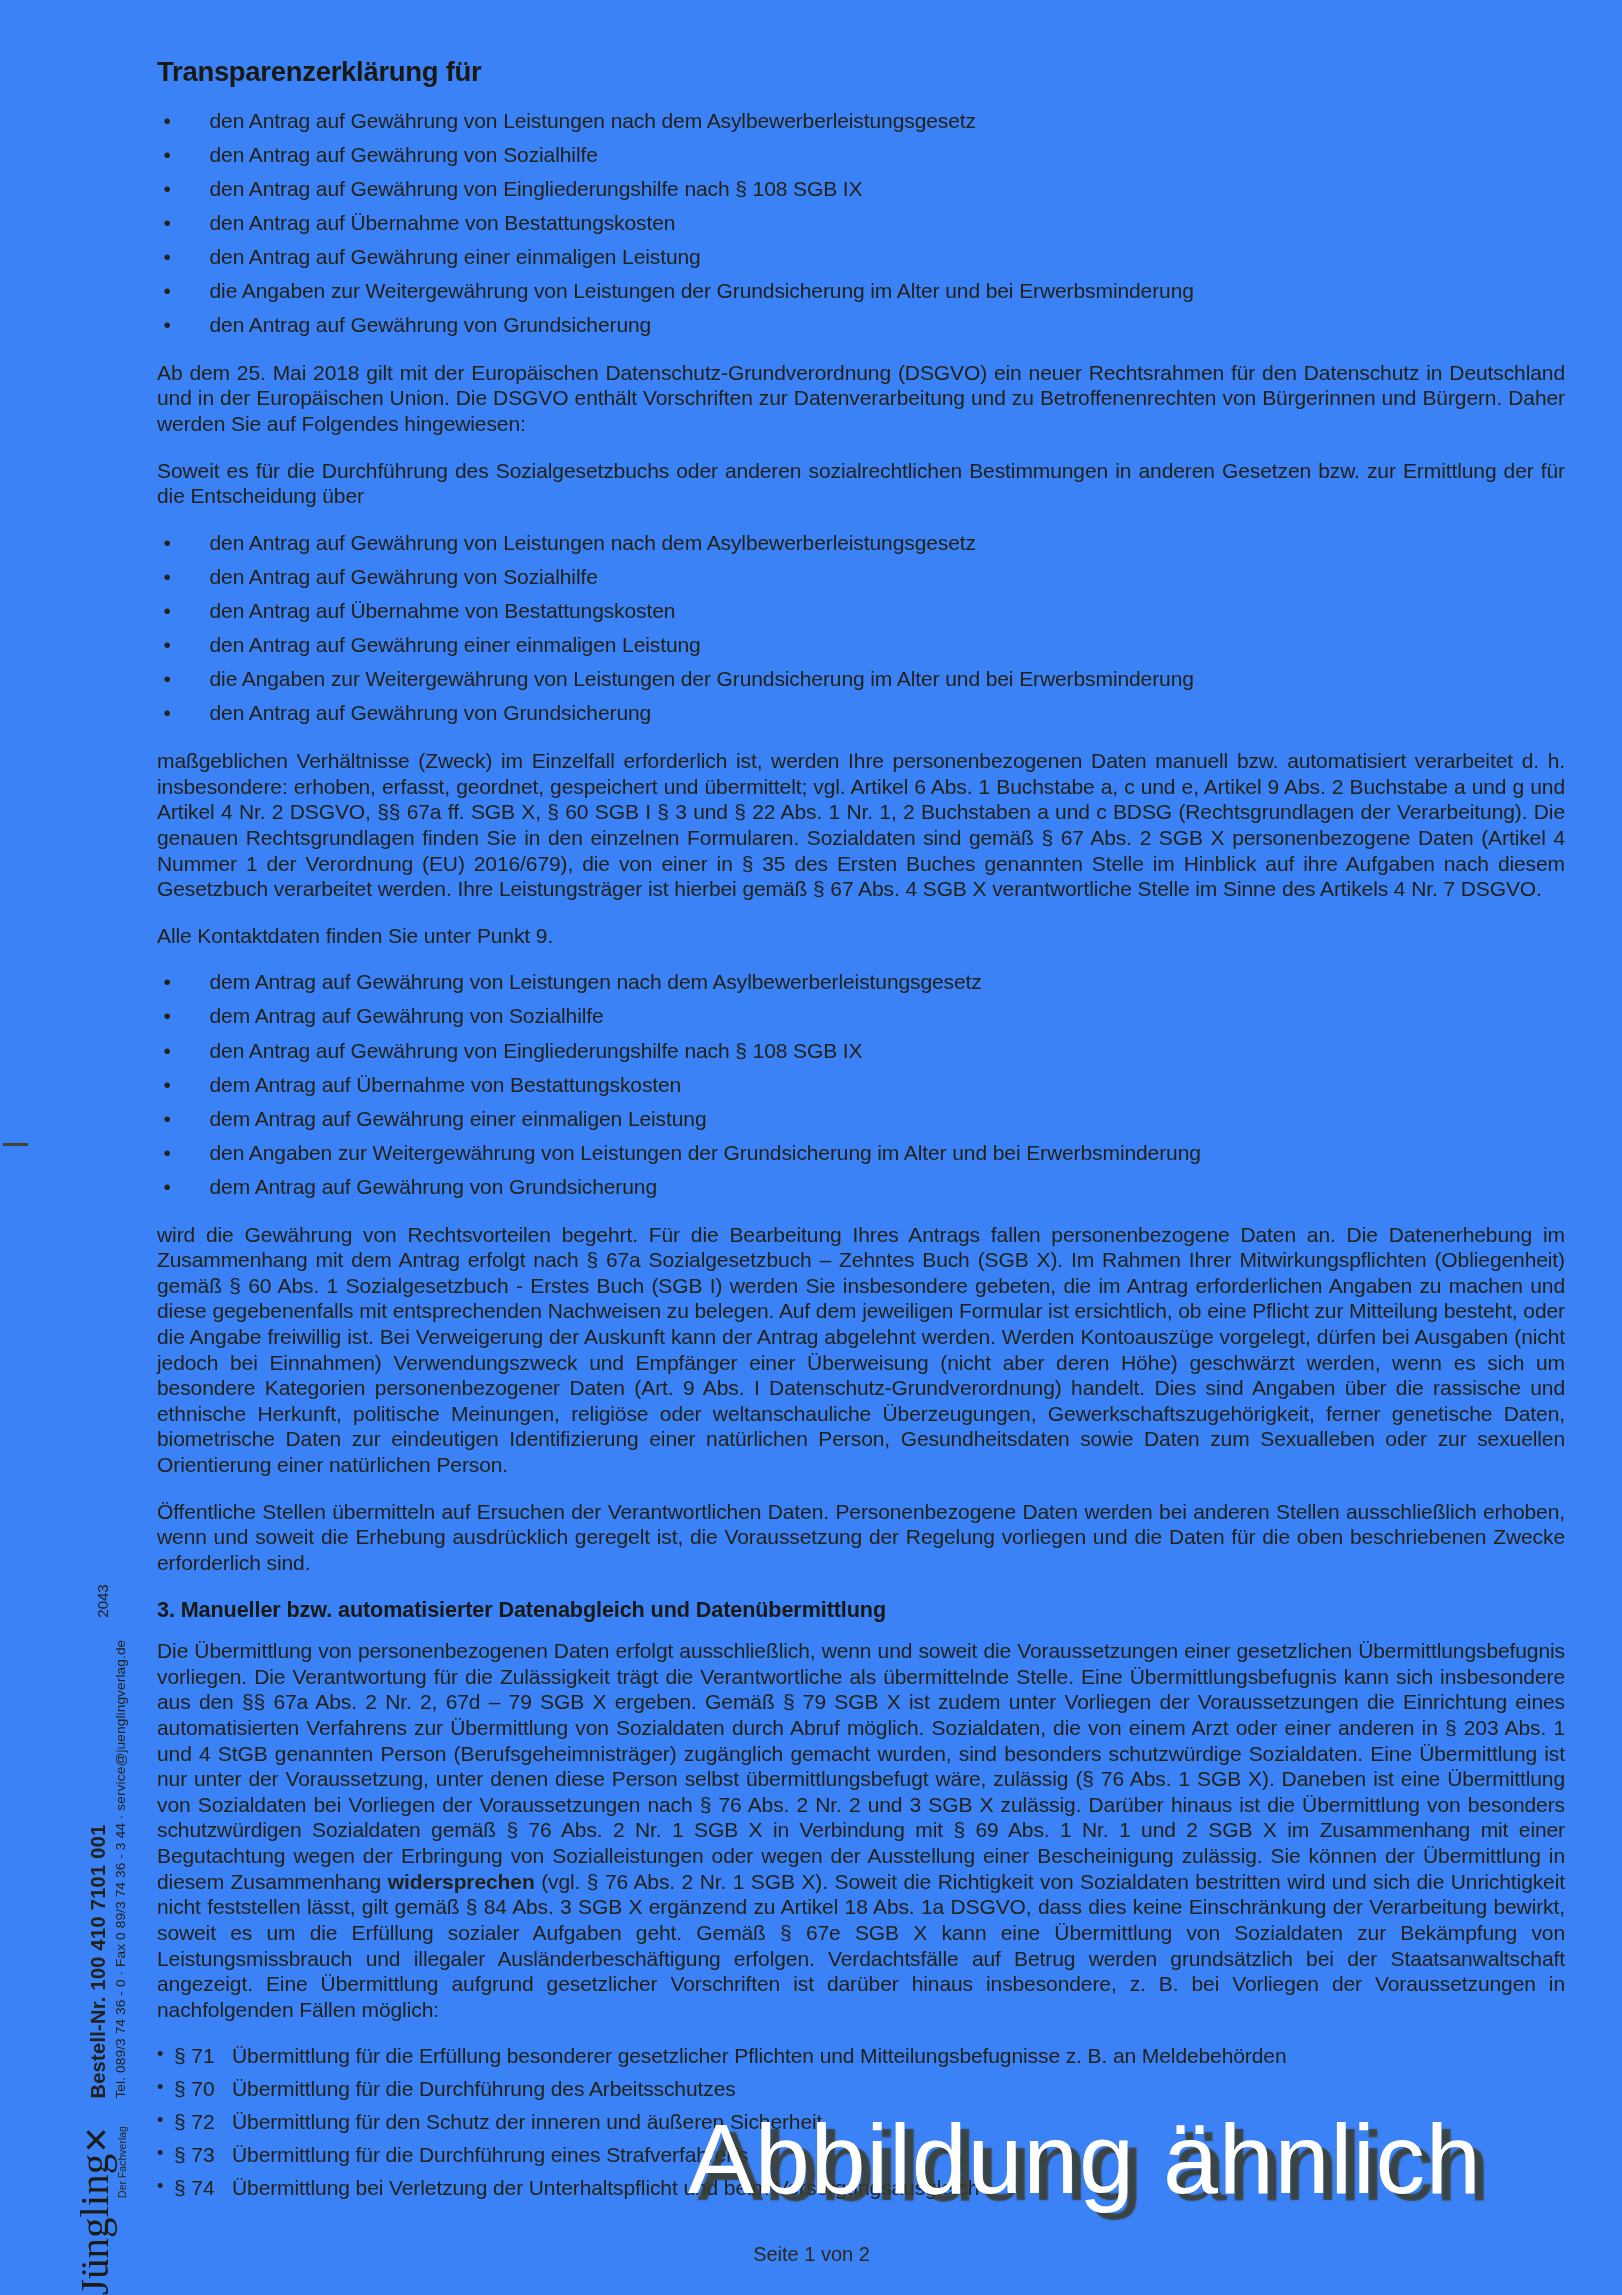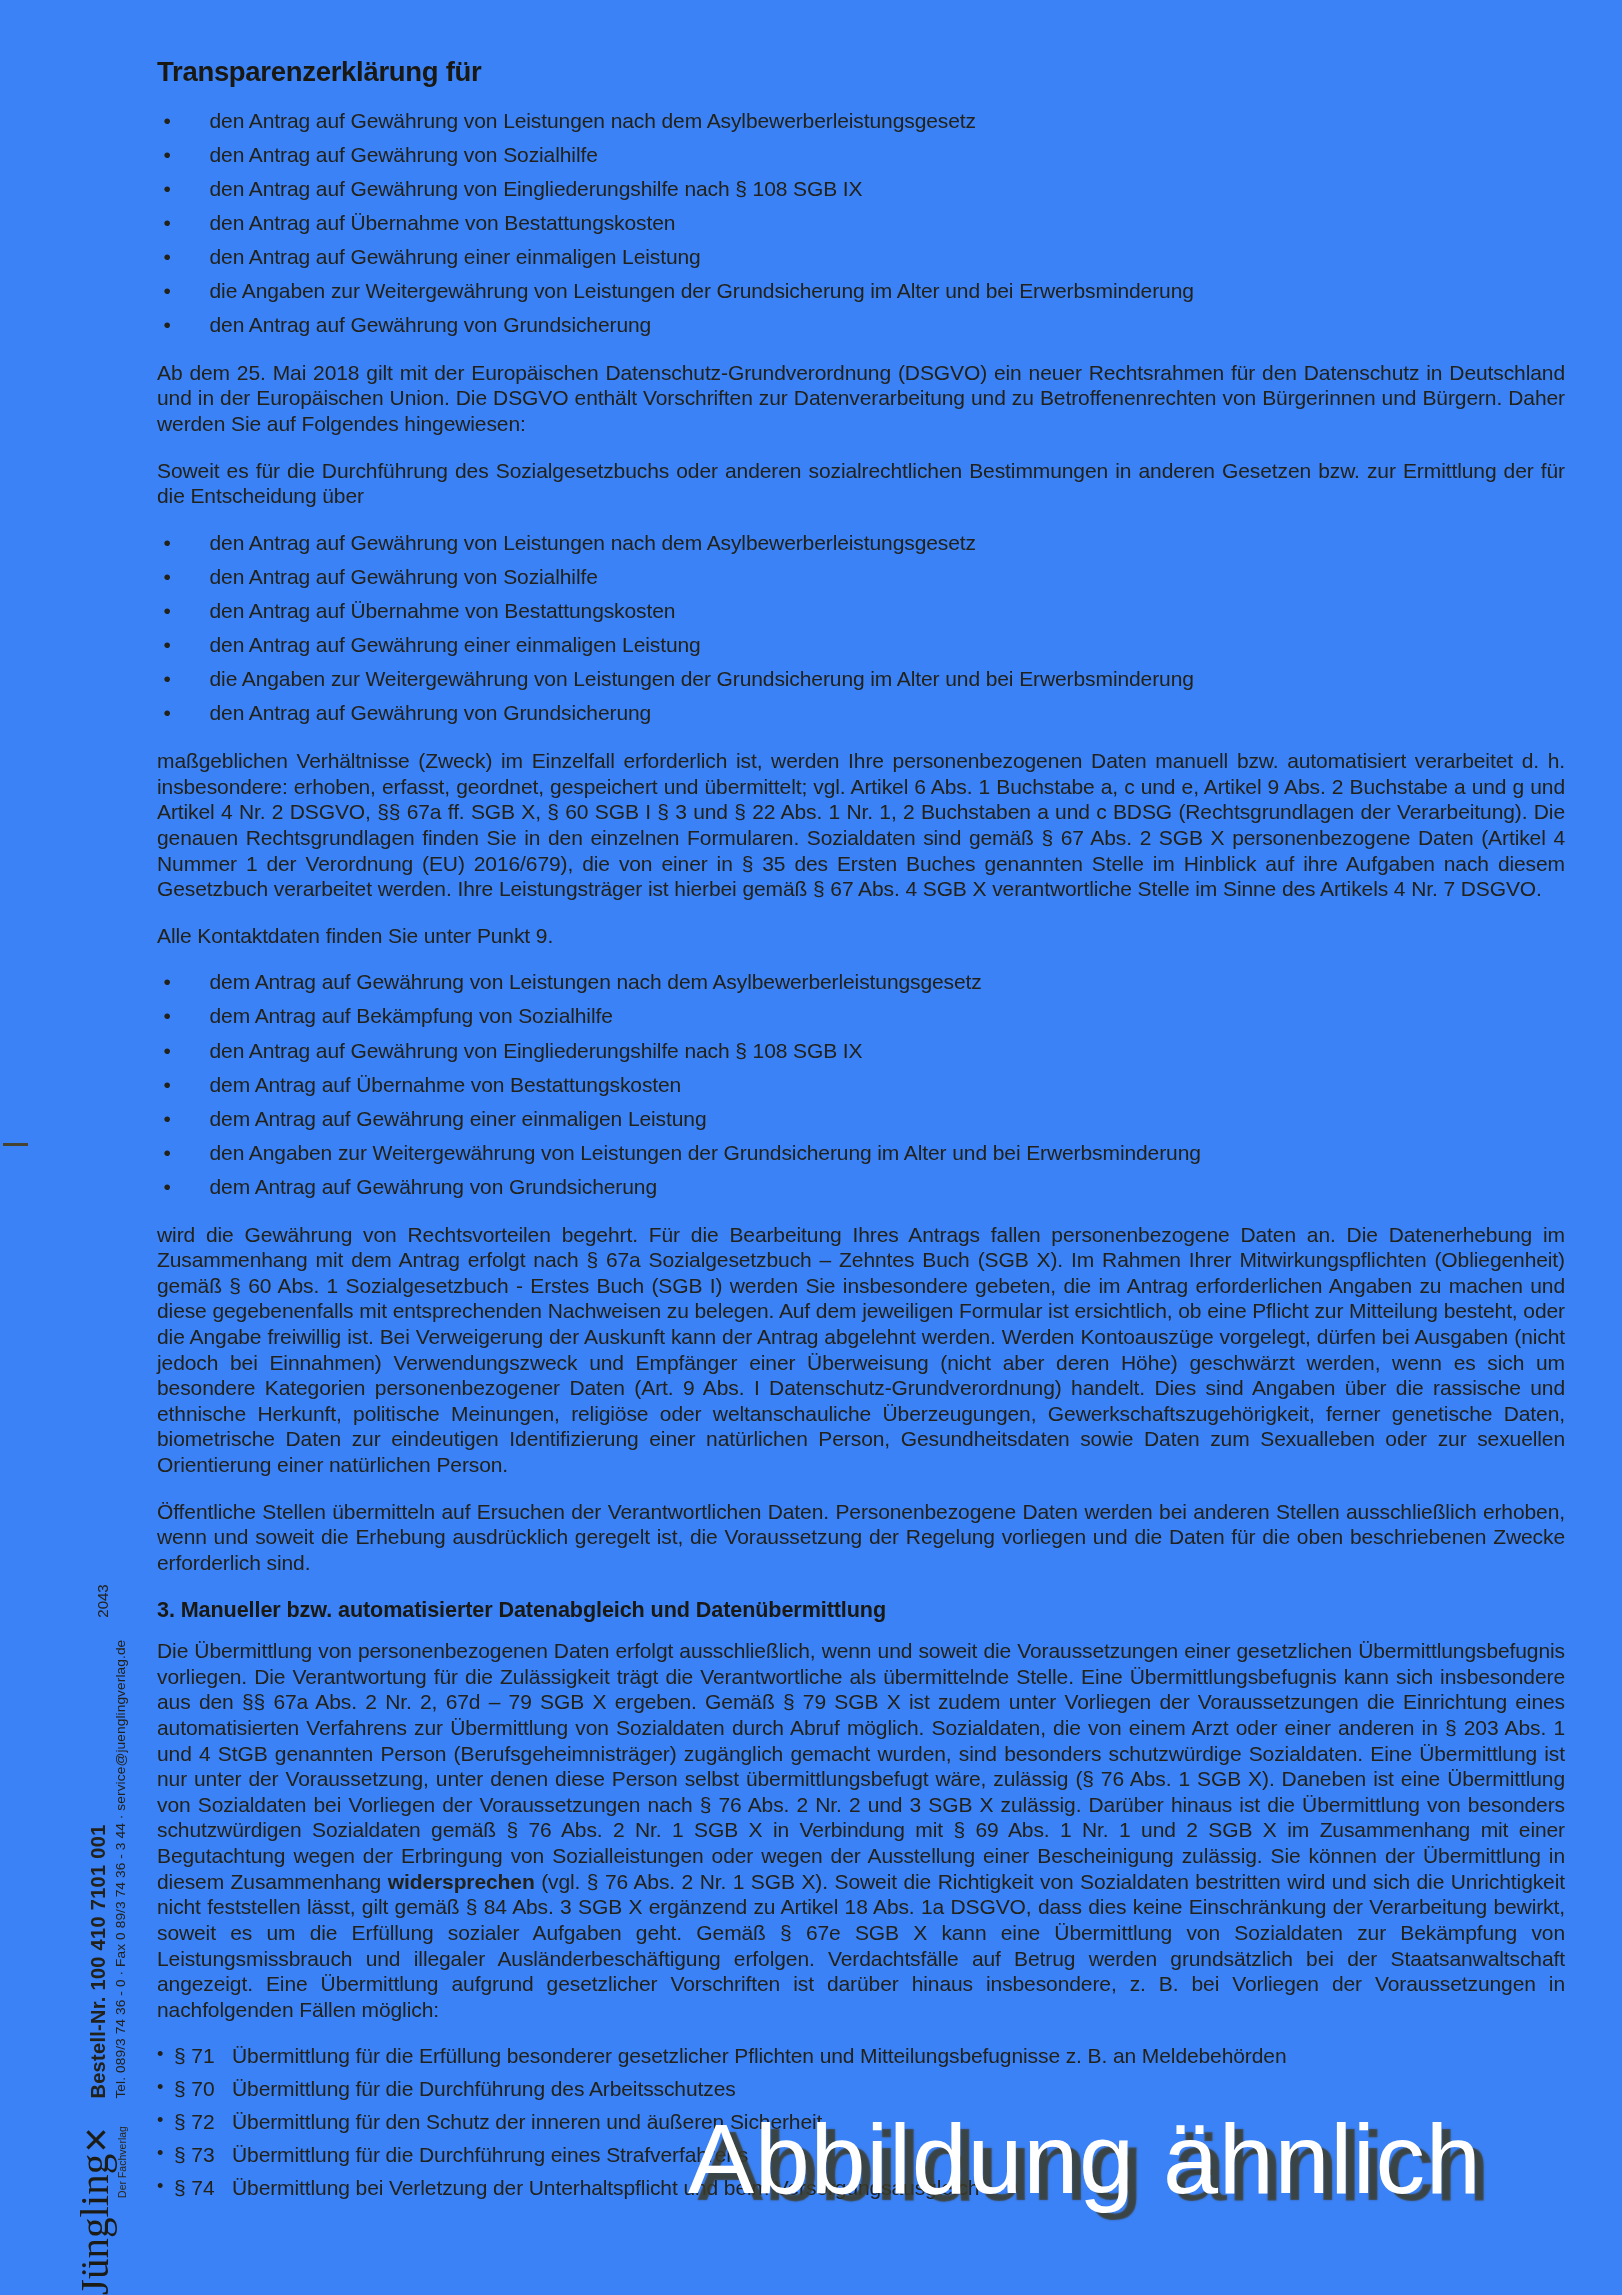--- a/index.html
+++ b/index.html
@@ -170,21 +170,21 @@
 
 
 
     <ul class="blist">
       <li>
           <span class="bullet">•</span>
           <span class="item-text">dem Antrag auf Gewährung von Leistungen nach dem Asylbewerberleistungsgesetz</span>
         </li>
       <li>
           <span class="bullet">•</span>
-          <span class="item-text">dem Antrag auf Bekämpfung von Sozialhilfe</span>
+          <span class="item-text">dem Antrag auf Gewährung von Sozialhilfe</span>
         </li>
       <li>
           <span class="bullet">•</span>
           <span class="item-text">den Antrag auf Gewährung von Eingliederungshilfe nach § 108 SGB IX</span>
         </li>
       <li>
           <span class="bullet">•</span>
           <span class="item-text">dem Antrag auf Übernahme von Bestattungskosten</span>
         </li>
       <li>
@@ -248,15 +248,16 @@
     </div>
     <div class="order-block">
       <div class="order-no">Bestell-Nr. 100 410 7101 001</div>
       <div class="contact-line">Tel. 089/3 74 36 - 0 · Fax 0 89/3 74 36 - 3 44 · service@juenglingverlag.de</div>
     </div>
     <div class="form-no">2043</div>
   </div>
 
   <div class="watermark">Abbildung ähnlich</div>
 
+  <div class="page-footer">Seite 1 von 2</div>
 
 </div>
 
 
 </body></html>

